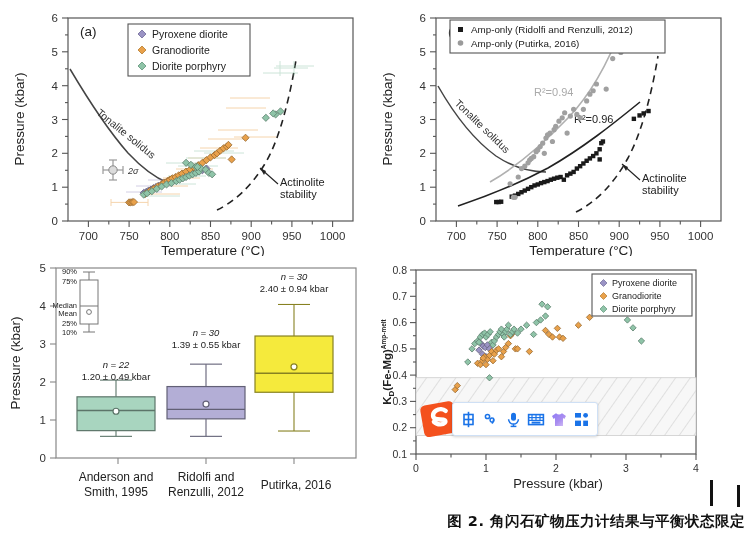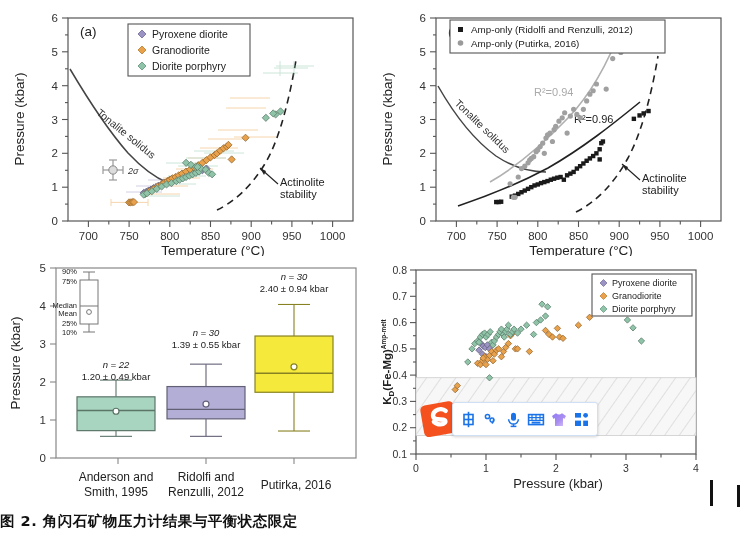--- a/index.html
+++ b/index.html
@@ -10,21 +10,21 @@
   }
   .page{position:relative;width:745px;height:550px;background:#fff;}
 
   
   .panel{position:absolute;}
   .plotsvg{display:block;}
 
   
   .caption{
     position:absolute;left:0;top:512px;width:745px;
-    text-align:left;font-size:14.5px;font-weight:bold;
+    text-align:right;font-size:14.5px;font-weight:bold;
     color:#111;letter-spacing:.5px;
     font-family:"DejaVu Sans","Liberation Sans",sans-serif;
   }
 
   
   .ime-bar{
     position:absolute;left:452px;top:402px;
     width:146px;height:34px;
     background:#ffffff;border:1px solid #cfe0f5;border-radius:3px;
     box-shadow:0 1px 3px rgba(0,0,0,.18);

